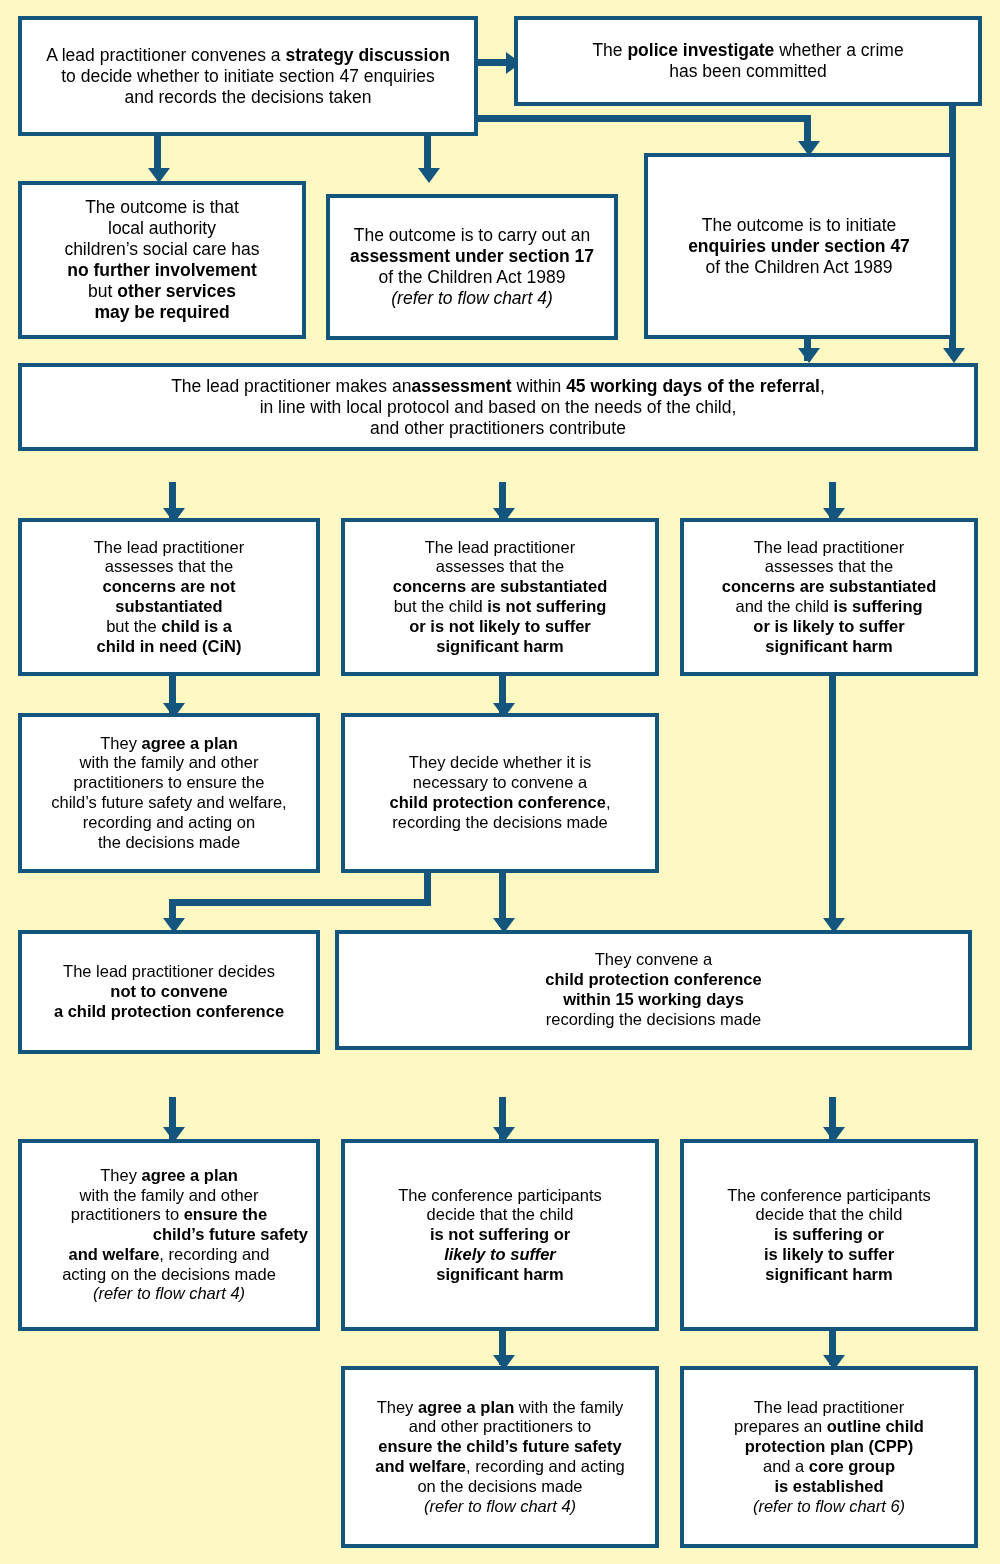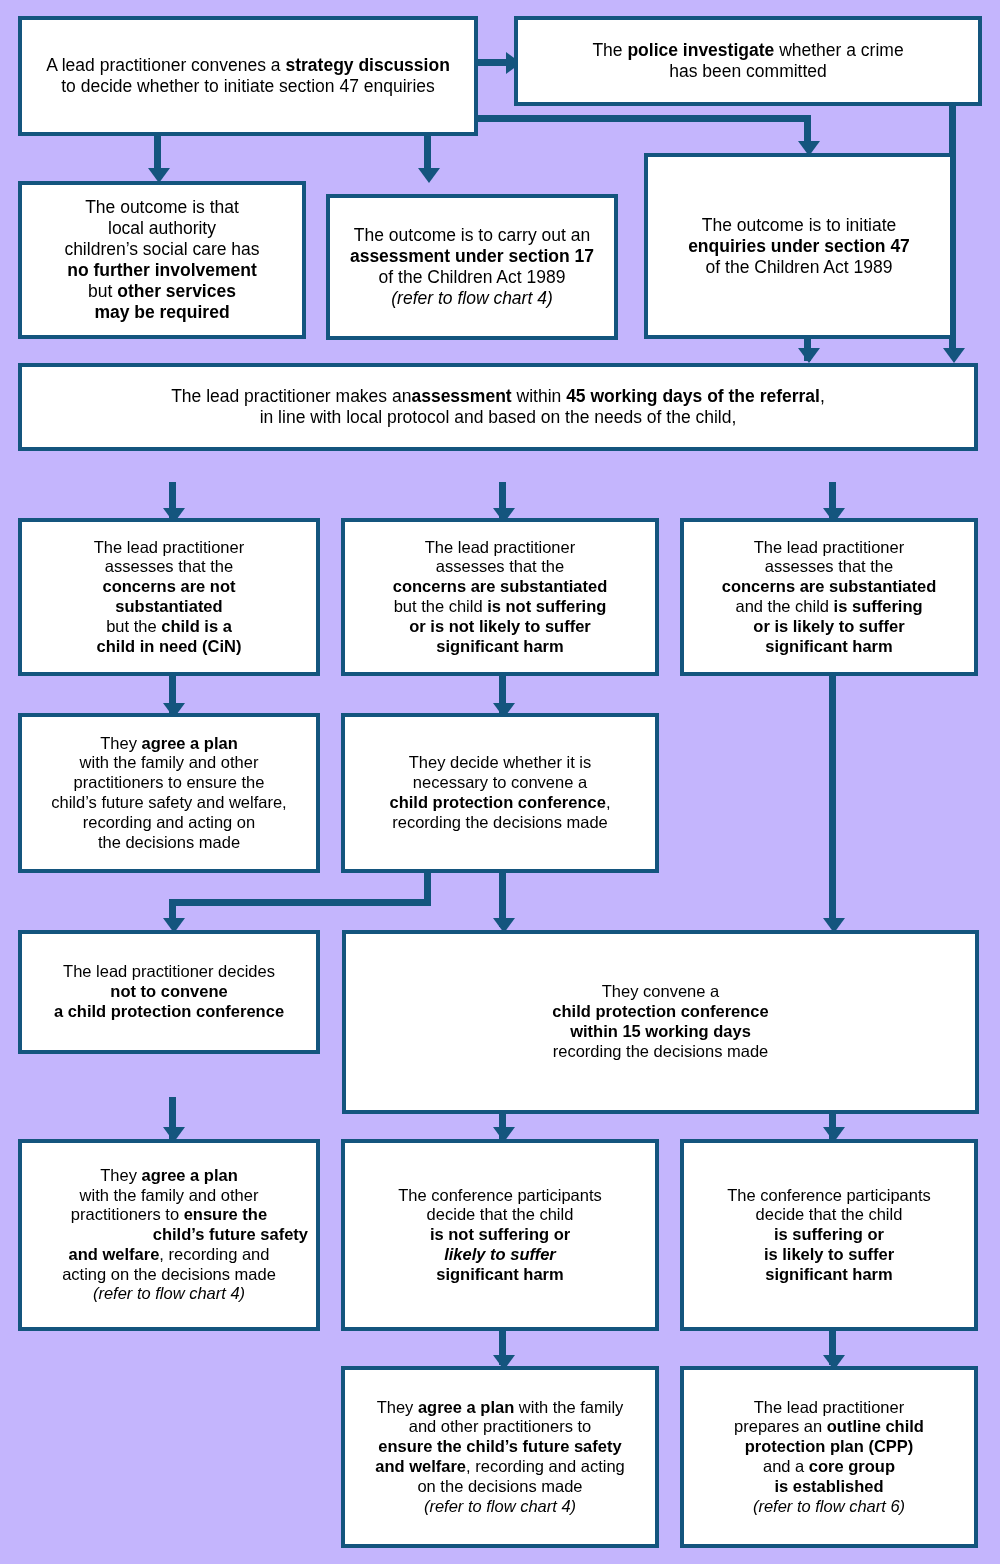--- a/index.html
+++ b/index.html
@@ -1,21 +1,21 @@
 <!DOCTYPE html>
 <html><head>
 <meta charset="utf-8">
 <style>
   html,body{margin:0;padding:0;background:#ffffff;}
   body{font-family:"Liberation Sans","DejaVu Sans",sans-serif;}
   #chart{
     position:relative;
     width:1000px;
     height:1564px;
-    background:#c4b5fd;
+    background:#fef9c3;
     overflow:hidden;
   }
   .node{
     position:absolute;
     box-sizing:border-box;
     border:4px solid #14557e;
     background:#ffffff;
     display:flex;
     align-items:center;
     justify-content:center;
@@ -114,20 +114,21 @@
   <div class="vline" style="left:499px;top:1331px;height:34px;"></div>
   <div class="arrow-down" style="left:493px;top:1355px;"></div>
 
   <div class="vline" style="left:829px;top:1331px;height:34px;"></div>
   <div class="arrow-down" style="left:823px;top:1355px;"></div>
 
   <div class="node fs17" style="left:18px;top:16px;width:460px;height:120px;">
     <span class="txt">
         <span style="display: block;">A lead practitioner convenes a <b>strategy discussion</b></span>
         <span style="display: block;">to decide whether to initiate section 47 enquiries</span>
+        <span style="display: block;">and records the decisions taken</span>
       </span>
   </div>
 
   <div class="node fs17" style="left:514px;top:16px;width:468px;height:90px;">
     <span class="txt">
         <span style="display: block;">The <b>police investigate</b> whether a crime</span>
         <span style="display: block;">has been committed</span>
       </span>
   </div>
 
@@ -156,20 +157,21 @@
         <span style="display: block;">The outcome is to initiate</span>
         <span style="display: block;"><b>enquiries under section 47</b></span>
         <span style="display: block;">of the Children Act 1989</span>
       </span>
   </div>
 
   <div class="node fs17 cond" style="left:18px;top:363px;width:960px;height:88px;">
     <span class="txt">
         <span style="display: block;">The lead practitioner makes an<b>assessment</b> within <b>45 working days of the referral</b>,</span>
         <span style="display: block;">in line with local protocol and based on the needs of the child,</span>
+        <span style="display: block;">and other practitioners contribute</span>
       </span>
   </div>
 
   <div class="node fs16" style="left:18px;top:518px;width:302px;height:158px;">
     <span class="txt">
         <span style="display: block;">The lead practitioner</span>
         <span style="display: block;">assesses that the</span>
         <span style="display: block;"><b>concerns are not</b></span>
         <span style="display: block;"><b>substantiated</b></span>
         <span style="display: block;">but the <b>child is a</b></span>
@@ -220,21 +222,21 @@
   </div>
 
   <div class="node fs16 cond" style="left:18px;top:930px;width:302px;height:124px;">
     <span class="txt">
         <span style="display: block;">The lead practitioner decides</span>
         <span style="display: block;"><b>not to convene</b></span>
         <span style="display: block;"><b>a child protection conference</b></span>
       </span>
   </div>
 
-  <div class="node fs16 cond" style="left:342px;top:930px;width:637px;height:184px;">
+  <div class="node fs16 cond" style="left:335px;top:930px;width:637px;height:120px;">
     <span class="txt">
         <span style="display: block;">They convene a</span>
         <span style="display: block;"><b>child protection conference</b></span>
         <span style="display: block;"><b>within 15 working days</b></span>
         <span style="display: block;">recording the decisions made</span>
       </span>
   </div>
 
   <div class="node fs16" style="left:18px;top:1139px;width:302px;height:192px;">
     <span class="txt">

